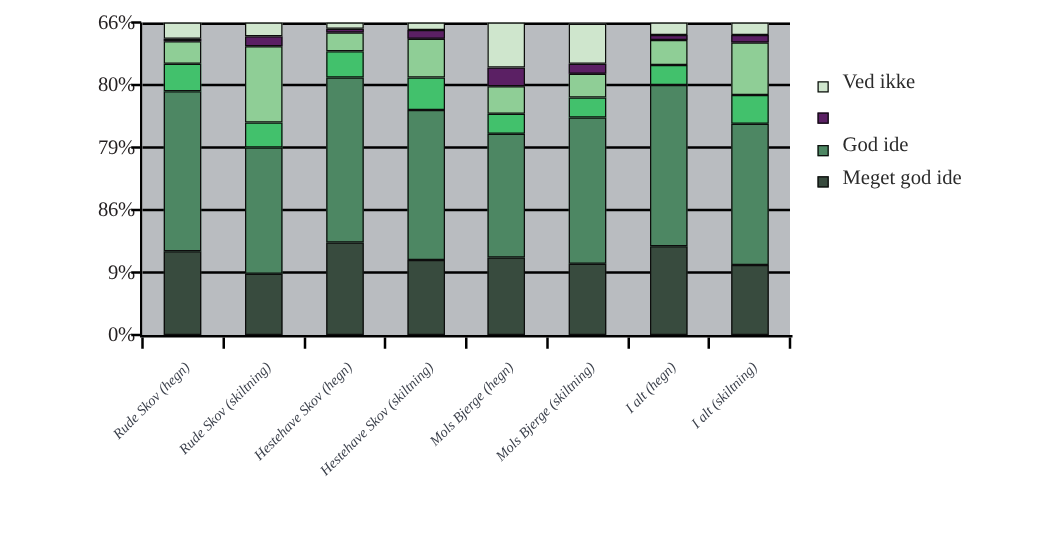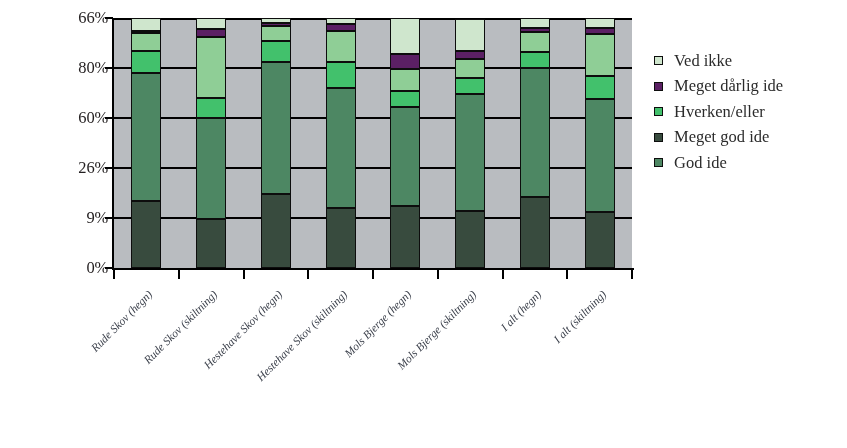--- a/index.html
+++ b/index.html
@@ -143,21 +143,21 @@
 
   
   .legend {
     position: absolute;
     left: 654px;
     top: 48px;
     width: 190px;
   }
   .legend-item {
     display: flex;
-    align-items: center;
+    align-items: flex-end;
     height: 25.5px;
   }
   .legend-swatch {
     width: 9px;
     height: 9px;
     border: 1.4px solid #0d0d0d;
     box-sizing: border-box;
     flex: 0 0 auto;
     margin-right: 11px;
   }
@@ -170,22 +170,22 @@
   }
 </style>
 </head>
 <body>
 
 <div id="chart-root">
 
   <div class="y-axis-labels">
       <div class="y-tick-label" style="top: 10px;">66%</div>
       <div class="y-tick-label" style="top: 60px;">80%</div>
-      <div class="y-tick-label" style="top: 110px;">60%</div>
-      <div class="y-tick-label" style="top: 160px;">26%</div>
+      <div class="y-tick-label" style="top: 110px;">79%</div>
+      <div class="y-tick-label" style="top: 160px;">86%</div>
       <div class="y-tick-label" style="top: 210px;">9%</div>
       <div class="y-tick-label" style="top: 260px;">0%</div>
     </div>
   <div class="y-axis-line"></div>
 
   <div class="plot-area">
     <div class="plot-top-border"></div>
   <div class="gridline" style="top: 49px;"></div>
       <div class="gridline" style="top: 99px;"></div>
       <div class="gridline" style="top: 149px;"></div>
@@ -271,33 +271,28 @@
       <div class="x-label" style="left: 409.625px; top: 10px; width: 190px;">I alt (skiltning)</div>
     </div>
 
   <div class="legend">
       <div class="legend-item">
         <span class="legend-swatch" style="background: rgb(207, 230, 205);"></span>
         <span class="legend-label">Ved ikke</span>
       </div>
       <div class="legend-item">
         <span class="legend-swatch" style="background: rgb(91, 32, 100);"></span>
-        <span class="legend-label">Meget dårlig ide</span>
       </div>
       <div class="legend-item">
-        <span class="legend-swatch" style="background: rgb(66, 193, 108);"></span>
-        <span class="legend-label">Hverken/eller</span>
+        <span class="legend-swatch" style="background: rgb(77, 135, 99);"></span>
+        <span class="legend-label">God ide</span>
       </div>
       <div class="legend-item">
         <span class="legend-swatch" style="background: rgb(56, 75, 62);"></span>
         <span class="legend-label">Meget god ide</span>
-      </div>
-      <div class="legend-item">
-        <span class="legend-swatch" style="background: rgb(77, 135, 99);"></span>
-        <span class="legend-label">God ide</span>
       </div>
     </div>
 
 <div class="y-tick-mark" style="top: 17px;"></div>
     <div class="y-tick-mark" style="top: 67px;"></div>
     <div class="y-tick-mark" style="top: 117px;"></div>
     <div class="y-tick-mark" style="top: 167px;"></div>
     <div class="y-tick-mark" style="top: 217px;"></div>
     <div class="y-tick-mark" style="top: 267px;"></div>
     <div class="x-tick-mark" style="left: 113px;"></div>

